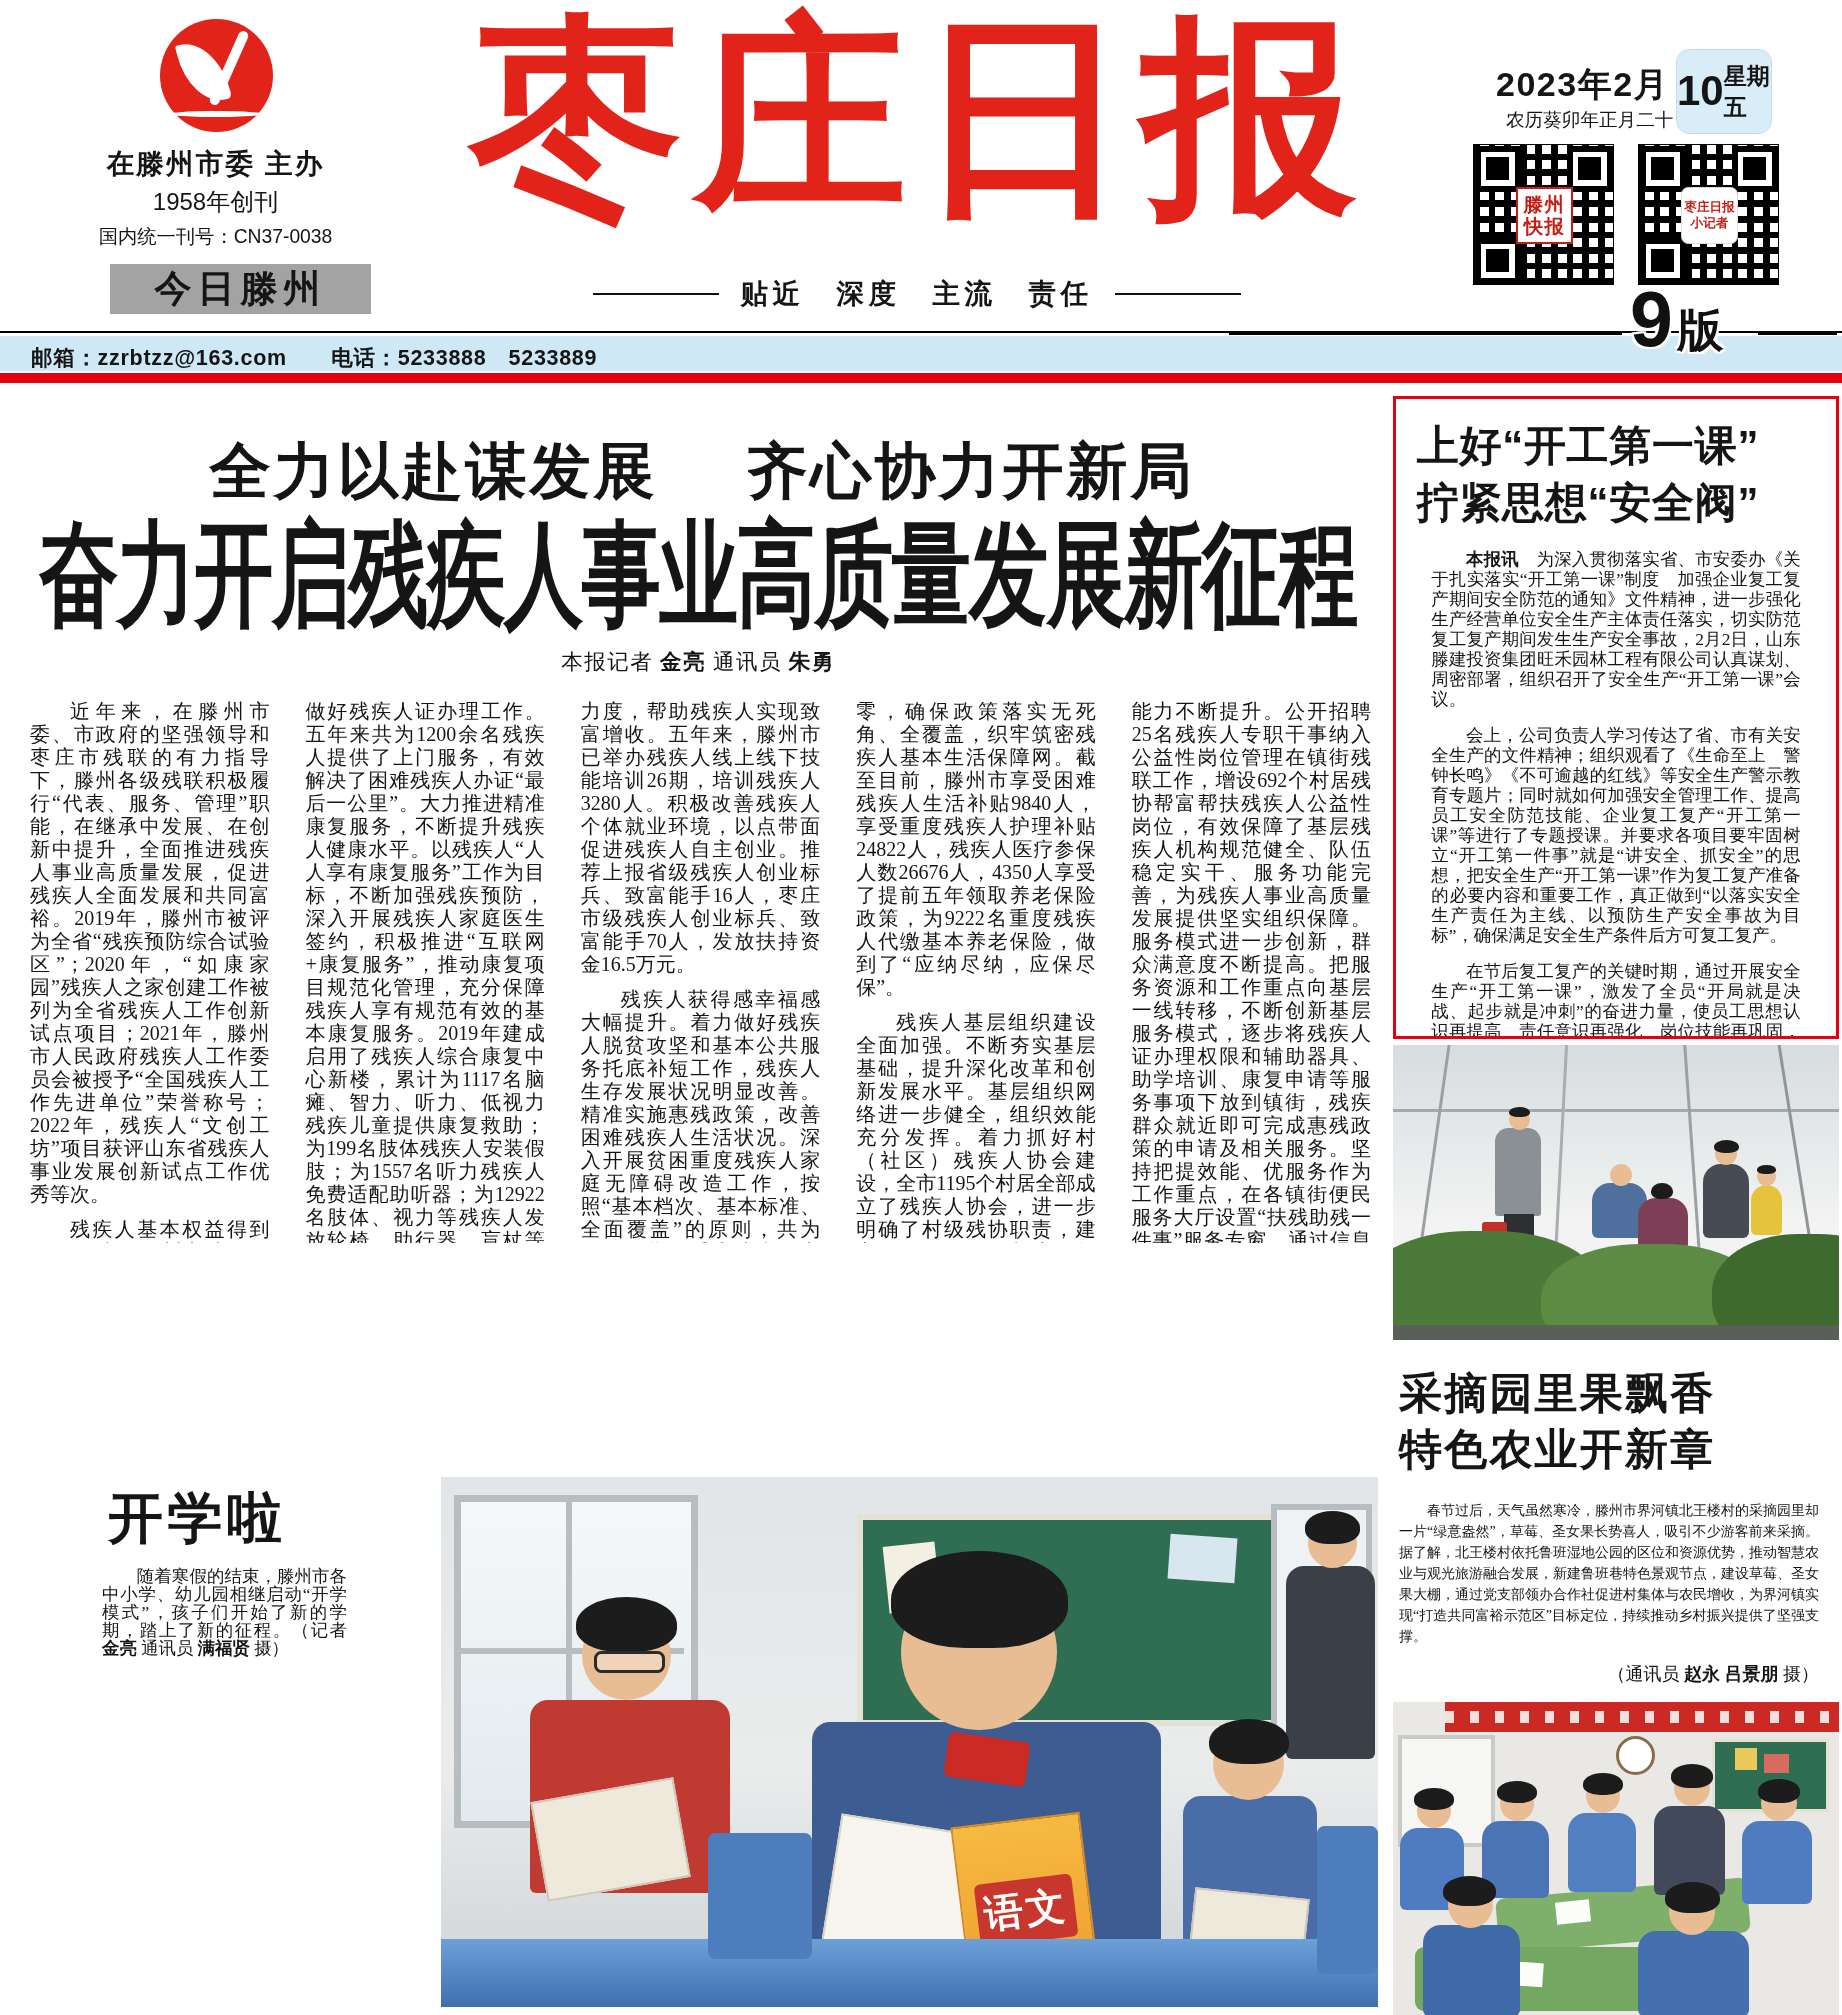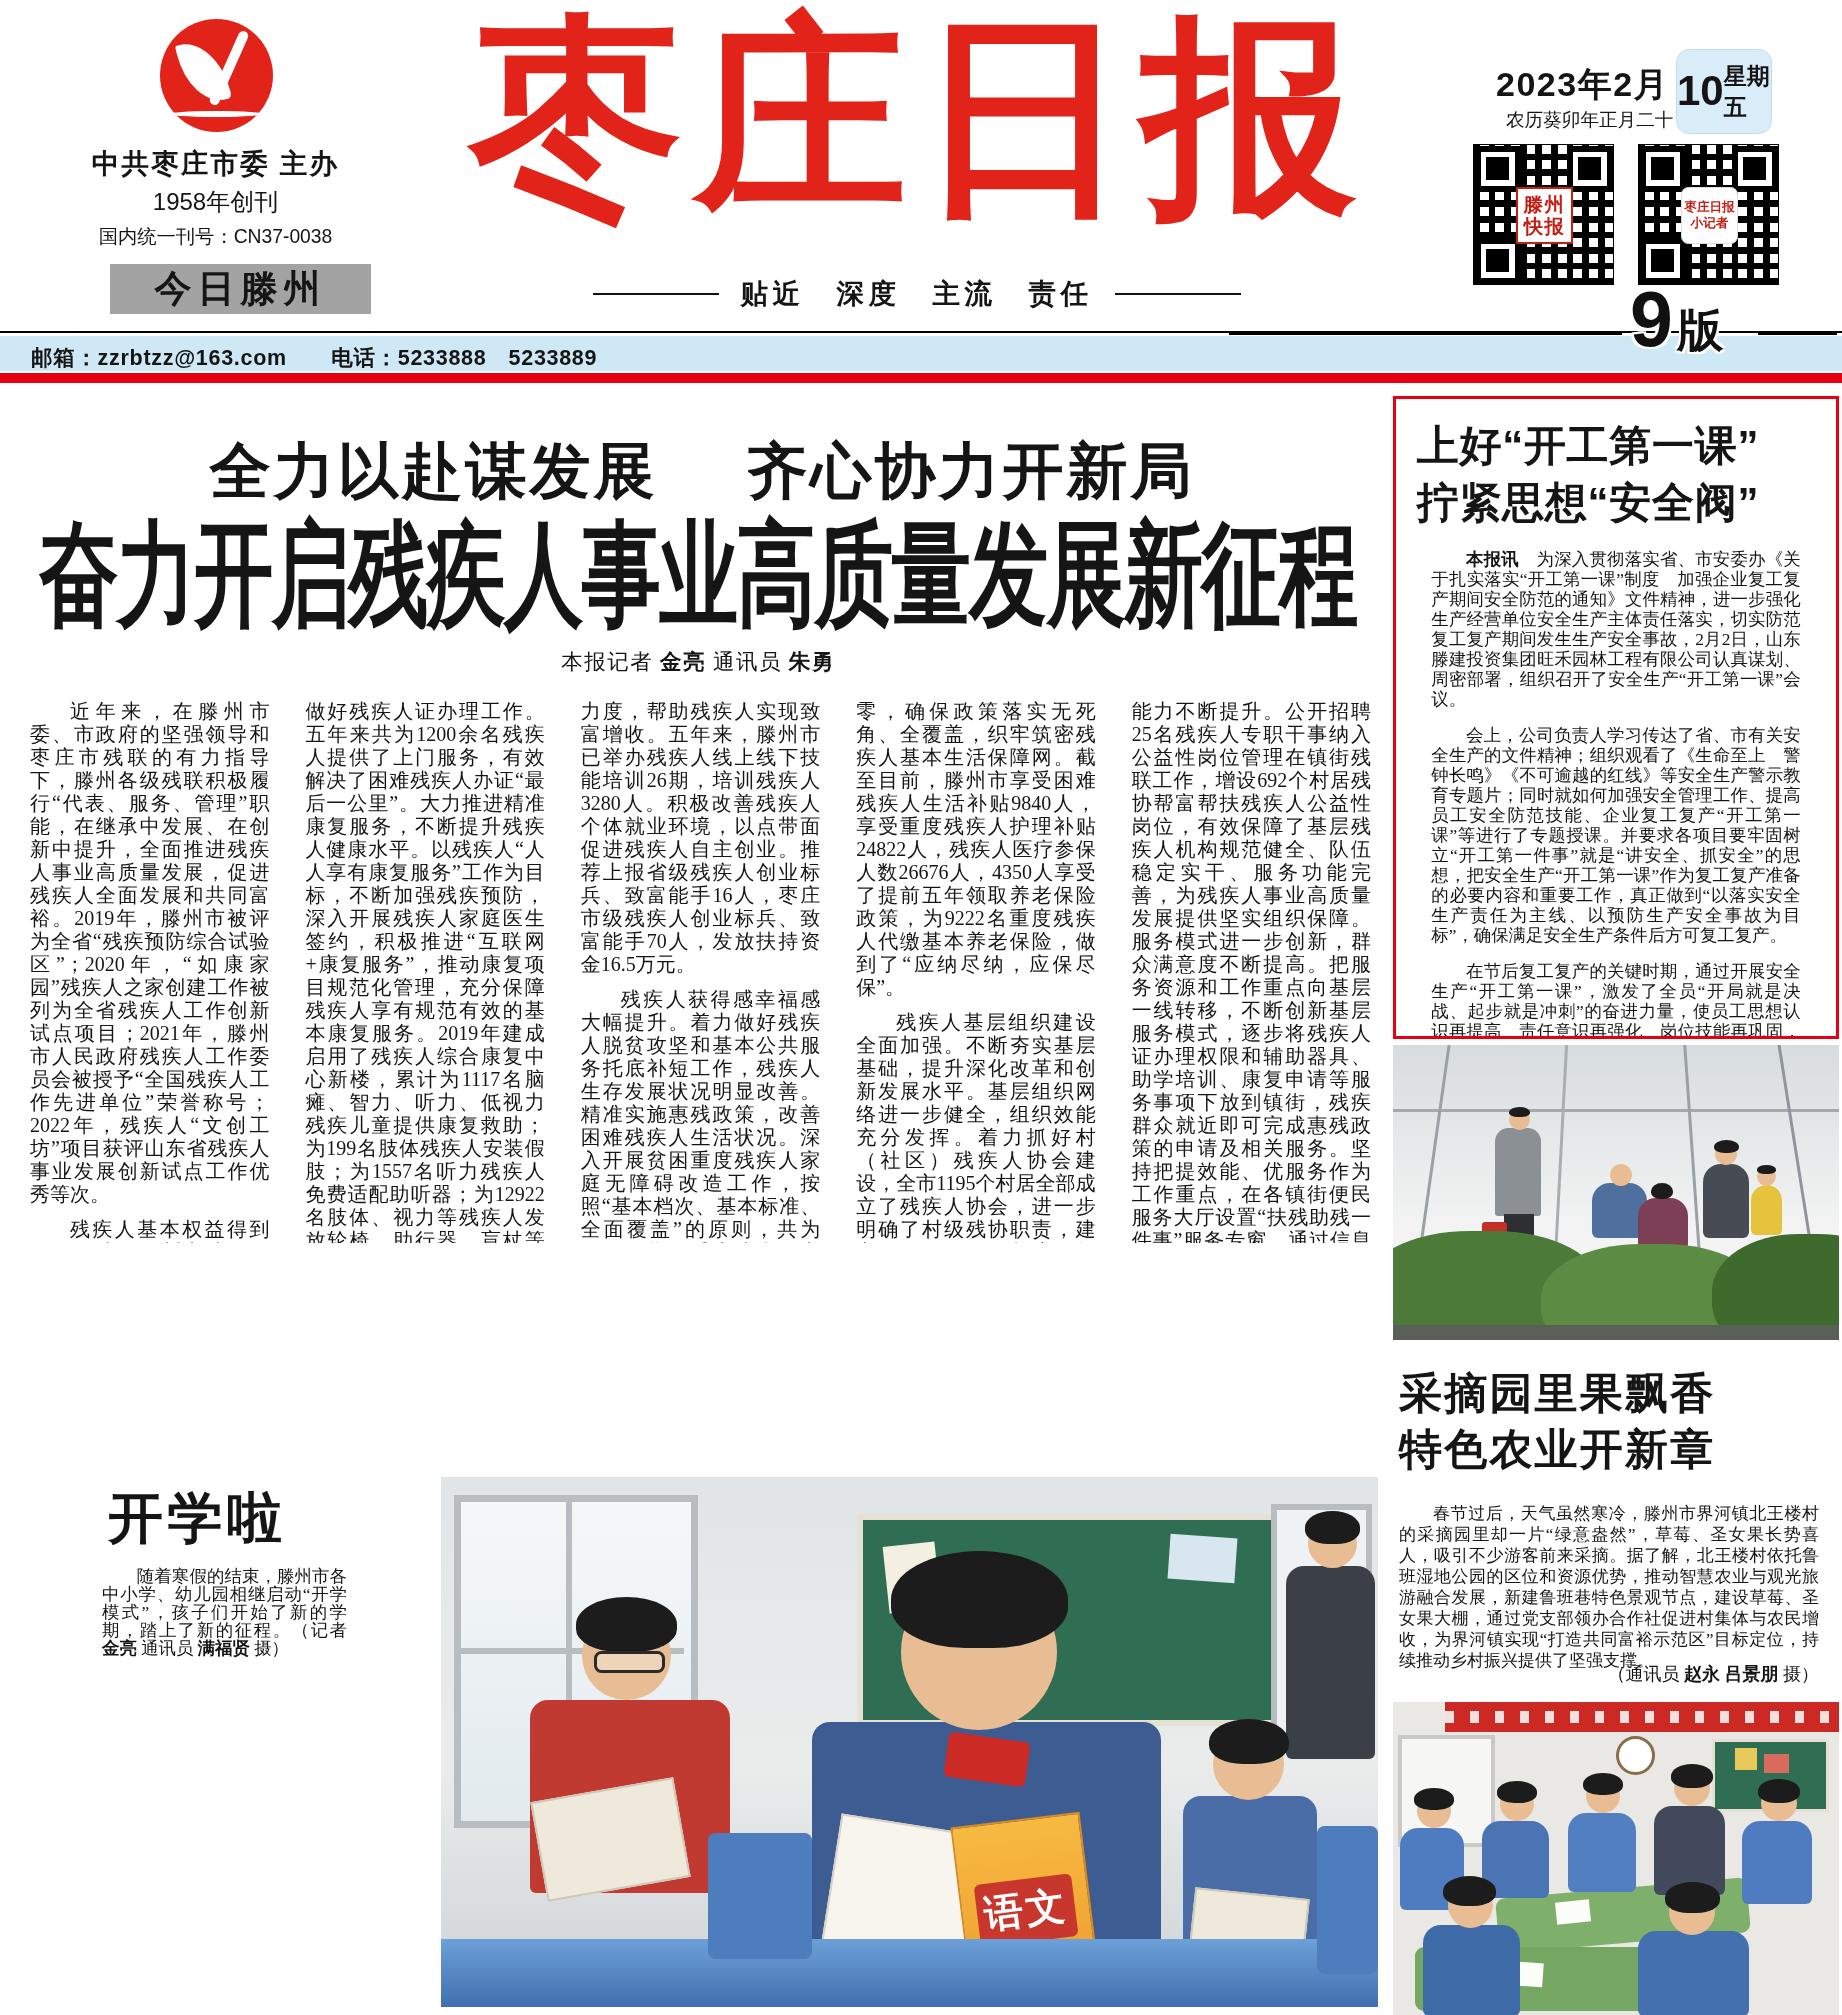--- a/index.html
+++ b/index.html
@@ -74,37 +74,37 @@
   .photo{overflow:hidden;background:#dfe3e6;}
   .ph-green{left:1393px;top:1045px;width:446px;height:295px;}
   .ph-class-big{left:441px;top:1477px;width:937px;height:530px;}
   .ph-class-blue{left:1393px;top:1702px;width:446px;height:313px;}
   .shape{position:absolute;}
   .head{position:absolute;border-radius:50%;background:#e9bd94;}
   .hair{position:absolute;border-radius:50% 50% 42% 42%;background:#1c1c1c;}
   .torso{position:absolute;border-radius:18px 18px 6px 6px;}
   
   .farm-title{left:1399px;top:1366px;width:438px;font-size:43px;font-weight:bold;line-height:1.3;letter-spacing:2.2px;}
-  .farm-body{left:1399px;top:1486px;width:420px;font-size:17px;line-height:21px;
+  .farm-body{left:1399px;top:1486px;width:420px;font-size:14px;line-height:21px;
              text-align:justify;text-justify:inter-ideograph;}
   .farm-sig{left:1399px;top:1662px;width:420px;text-align:right;font-size:18px;}
   
   .school-title{left:108px;top:1482px;font-size:55px;font-weight:bold;letter-spacing:4.5px;}
   .school-cap{left:102px;top:1550px;width:245px;font-size:17.4px;line-height:18px;
               text-align:justify;text-justify:inter-ideograph;}
 </style>
 </head>
 <body>
 
 <div class="abs logo">
   <div class="leaf"></div>
   <div class="slash"></div>
   <div class="wave"></div>
 </div>
-<div class="abs org hei">中共枣庄市委  主办</div>
+<div class="abs org hei">在滕州市委  主办</div>
 <div class="abs founded hei">1958年创刊</div>
 <div class="abs issn hei">国内统一刊号：CN37-0038</div>
 <div class="abs edition">今日滕州</div>
 
 <div class="abs paper-title">枣庄日报</div>
 <div class="abs slogan-row">
   <div class="rule"></div>
   <div class="slogan-txt hei">贴近　深度　主流　责任</div>
   <div class="rule"></div>
 </div>

